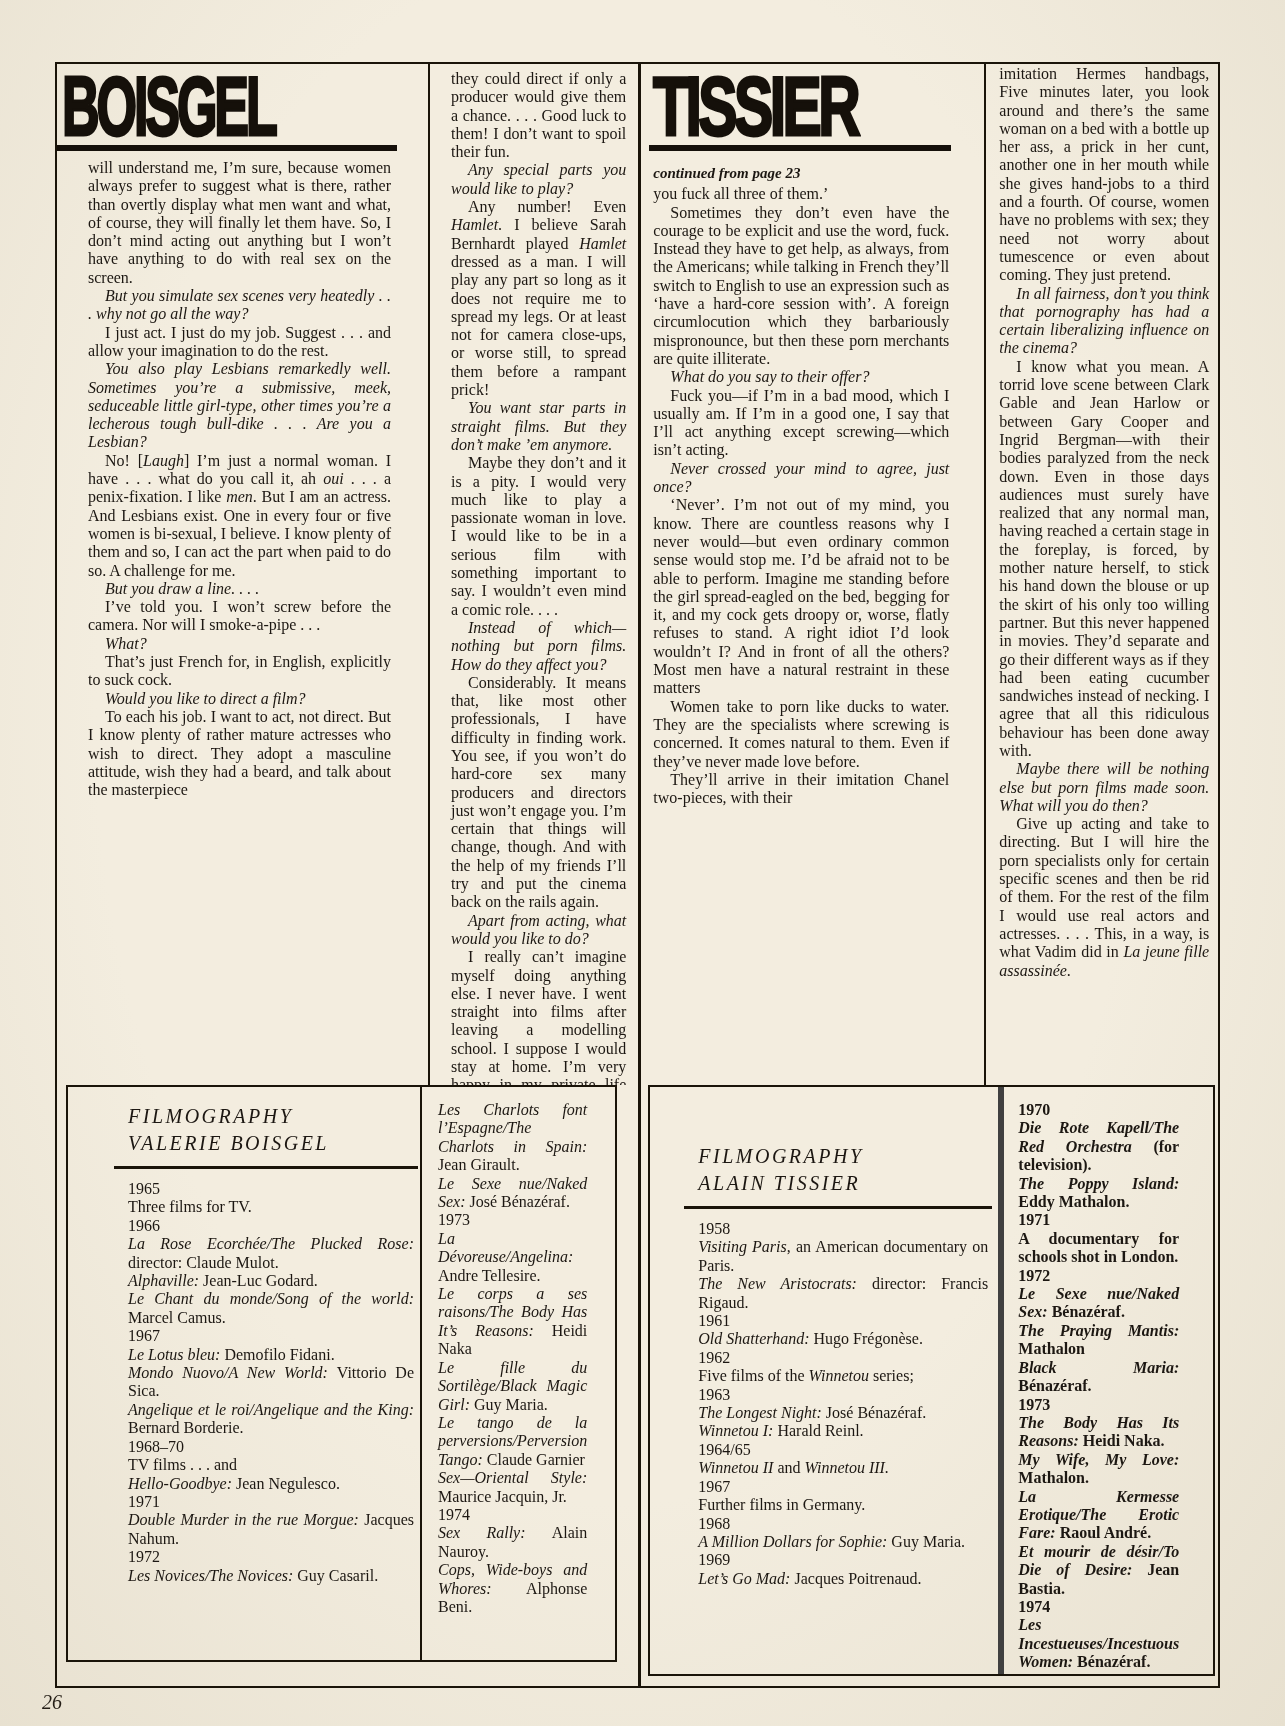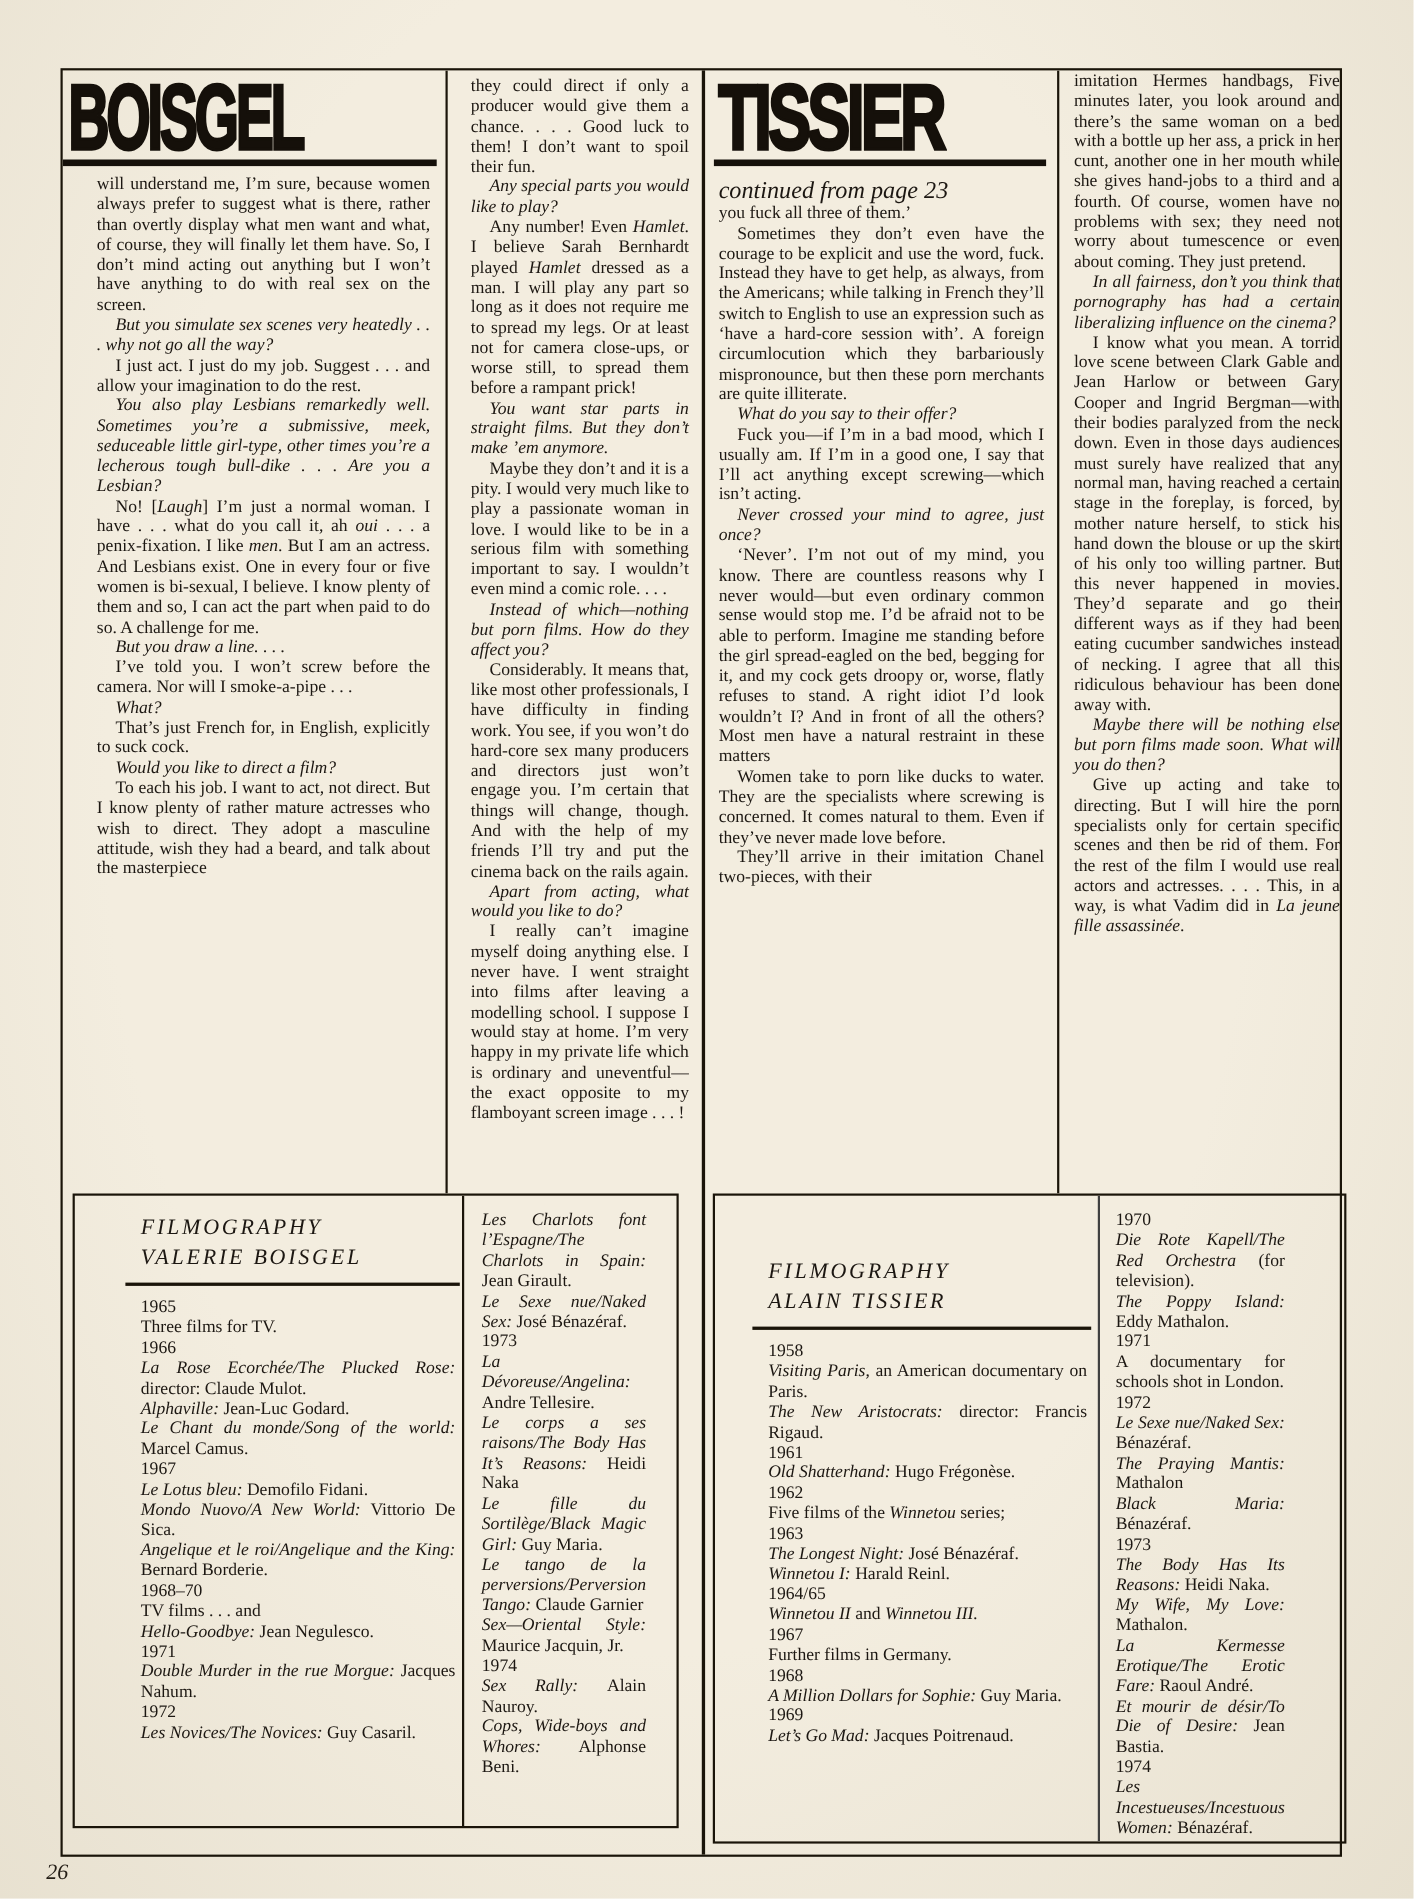--- a/index.html
+++ b/index.html
@@ -13,55 +13,55 @@
   .frame {
     position:absolute; left:55px; top:62px;
     width:1161px; height:1622px;
     border:2px solid #1a1409;
     display:flex;
   }
   .half { display:flex; flex-direction:column; }
   .half.left { width:597px; }
   .half.right { flex:1; border-left:3px solid #1a1409; }
 
-  .interview { height:1021px; display:flex; overflow:hidden; }
+  .interview { height:1021px; display:flex; overflow:hidden;gap:23px; }
   .col { font-size:16px; line-height:18.3px; text-align:justify; overflow:hidden; }
   .col-1 { width:303px; padding:6px 14px 0 31px; }
   .col-2 { flex:1; border-left:2px solid #1a1409; padding:6px 12px 0 21px; }
   .col-3 { width:296px; padding:6px 12px 0 12px; }
   .col-4 { flex:1; border-left:2px solid #1a1409; padding:1px 12px 0 13px; }
 
   .headline {
     font-family:"Liberation Sans", sans-serif; font-weight:bold;
     font-size:84px; line-height:72px; letter-spacing:-5px;
     color:#15100a; -webkit-text-stroke:3px #15100a;
     transform:scaleX(.62); transform-origin:0 60%;
     white-space:nowrap; margin:0;
   }
   .col-1 .headline { margin-left:-26px; }
   .headline.tissier { transform:scaleX(.70); }
   .headline-rule { height:6px; background:#15100a; margin:3px 0 8px; }
   .col-1 .headline-rule { margin-left:-31px; margin-right:-6px; }
   .col-3 .headline-rule { margin-left:-4px; margin-right:-2px; }
-  .continued { font-weight:normal; font-style:italic; font-size:22px; margin:13px 0 3px; }
+  .continued { font-weight:bold; font-style:italic; font-size:15px; margin:13px 0 3px; }
 
   .para { margin:0; }
   .para.q { font-style:italic; text-indent:17px; }
   .para.a { text-indent:17px; }
   .para.cont { text-indent:0; }
   .it { font-style:italic; }
 
   .filmo-box { border:2px solid #1a1409; display:flex; overflow:hidden; }
   .box-boisgel { margin:0 21px 0 9px; height:573px; }
   .box-tissier { margin:0 6px 10px 7px; height:587px; }
   .fcol { font-size:16px; line-height:18.4px; text-align:justify; overflow:hidden; }
   .box-boisgel .fcolA { width:286px; padding:16px 6px 0 60px; }
   .box-boisgel .fcolB { flex:1; border-left:2px solid #1a1409; padding:14px 28px 0 16px; }
   .box-tissier .fcolA { width:290px; padding:56px 10px 0 48px; }
-  .box-tissier .fcolB { flex:1; border-left:2px solid #404040; padding:14px 54px 0 14px; }
+  .box-tissier .fcolB { flex:1; border-left:6px solid #404040; padding:14px 34px 0 14px;font-weight:bold; }
   .filmo-head { font-style:italic; font-size:20px; line-height:27px; letter-spacing:2.5px; white-space:nowrap; }
   .filmo-rule { height:3px; background:#1a1409; margin:9px 0 11px -14px; width:calc(100% + 18px); }
   .fitem { margin:0; }
 
   .page-num { position:absolute; left:42px; top:1691px; font-style:italic; font-size:20px; color:#241e16; }
 </style>
 </head>
 <body>
 
 <div class="frame">

